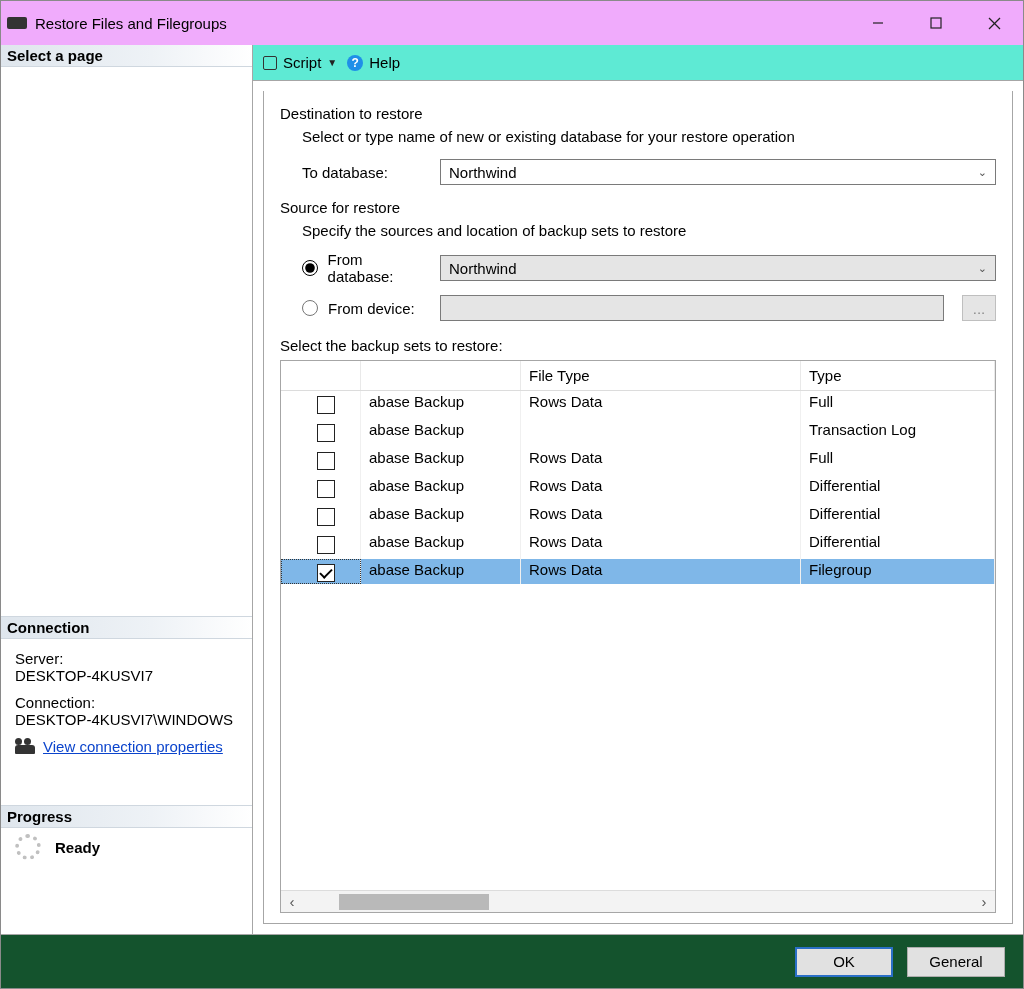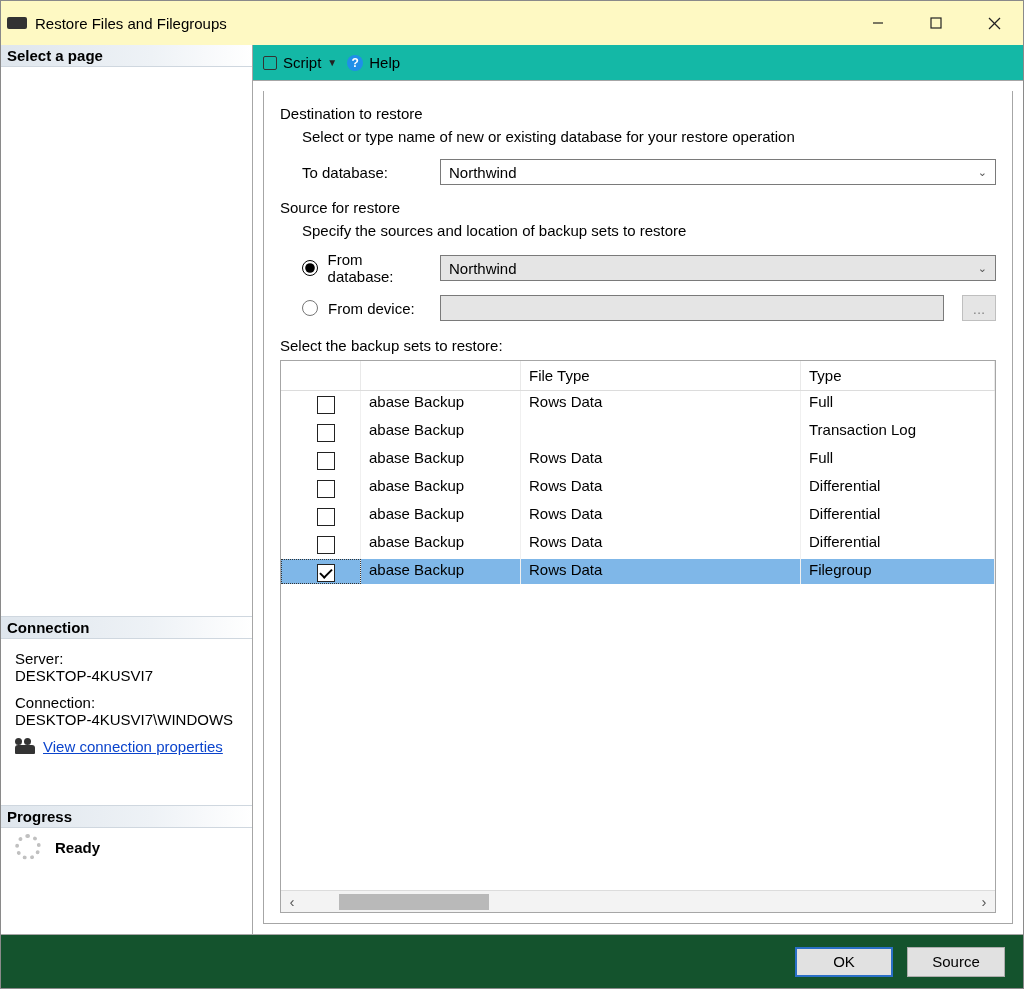--- a/index.html
+++ b/index.html
@@ -15,21 +15,21 @@
   .window {
     width: 1024px; height: 989px;
     border: 1px solid #8a8a8a;
     display: flex; flex-direction: column;
     background: #fff;
   }
   .titlebar {
     height: 44px; flex: 0 0 44px;
     display: flex; align-items: center;
     padding-left: 6px;
-    background: #fef9c3;
+    background: #f0abfc;
   }
   .titlebar .app-icon {
     width: 20px; height: 12px;
     background: #333; border-radius: 2px;
     margin-right: 8px;
   }
   .titlebar .title { font-size: 15px; }
   .titlebar .win-controls {
     margin-left: auto;
     display: flex; gap: 0;
@@ -98,21 +98,21 @@
   .main {
     flex: 1 1 auto;
     display: flex; flex-direction: column;
     min-width: 0;
   }
   .toolbar {
     height: 36px; flex: 0 0 36px;
     display: flex; align-items: center; gap: 10px;
     padding: 0 10px;
     border-bottom: 1px solid #a6a6a6;
-    background: #14b8a6;
+    background: #5eead4;
   }
   .t-btn { display: flex; align-items: center; gap: 6px; }
   .t-caret { font-size: 10px; color: #222; }
   .help-ico {
     width: 16px; height: 16px; border-radius: 50%;
     background: #1f8fe8; color: #fff; font-size: 12px; font-weight: 700;
     display: inline-flex; align-items: center; justify-content: center;
   }
   .script-ico {
     width: 14px; height: 14px; border: 1.2px solid #333;
@@ -390,16 +390,16 @@
       </div>
       </div>
     </div>
   </div>
 
   <div class="footer">
     <div class="btn primary">
       <span>OK</span>
     </div>
     <div class="btn">
-      <span>Source</span>
+      <span>General</span>
     </div>
   </div>
 </div>
 
 </body></html>

